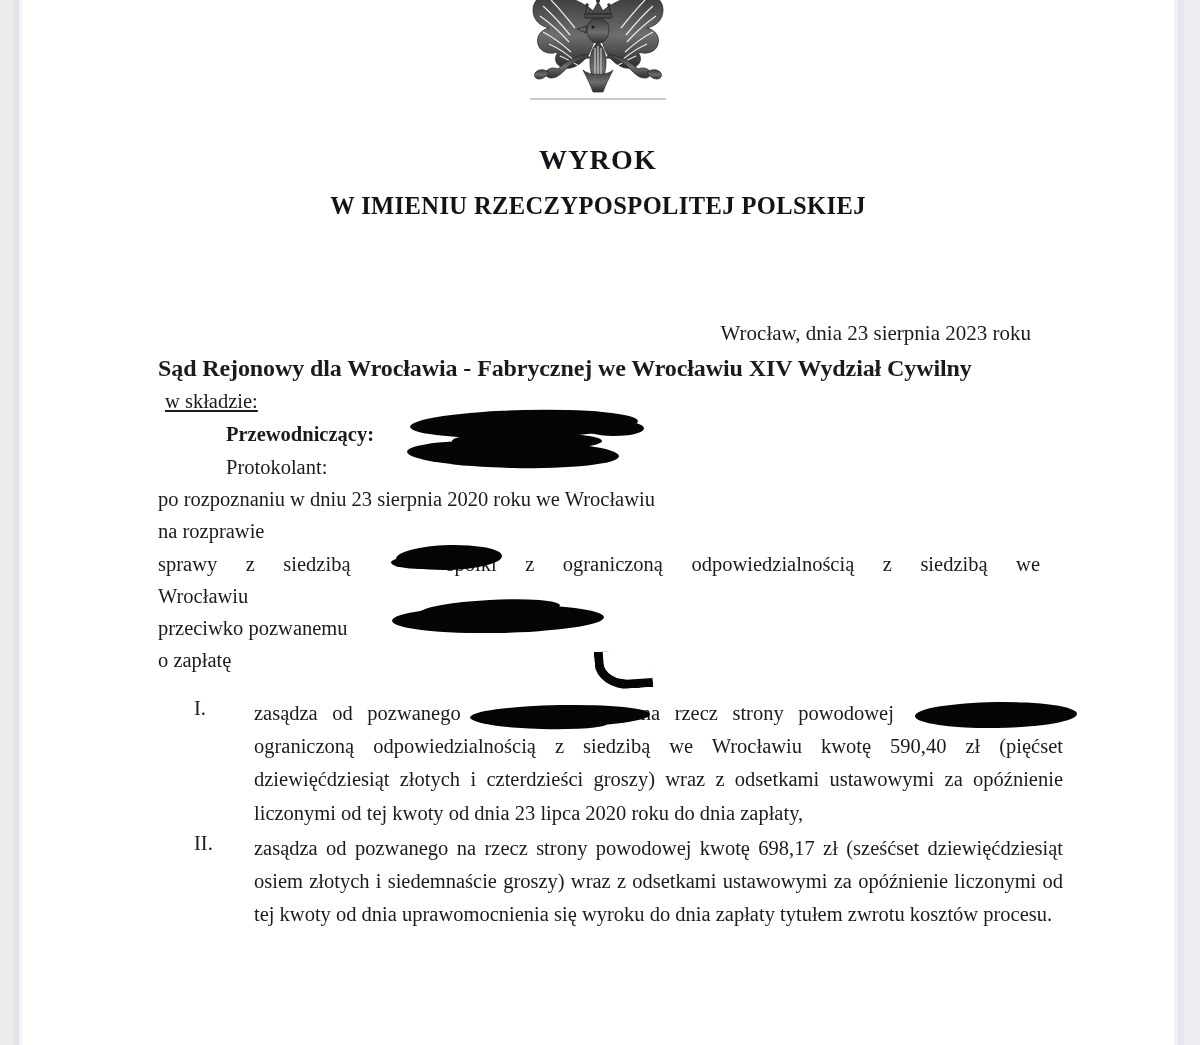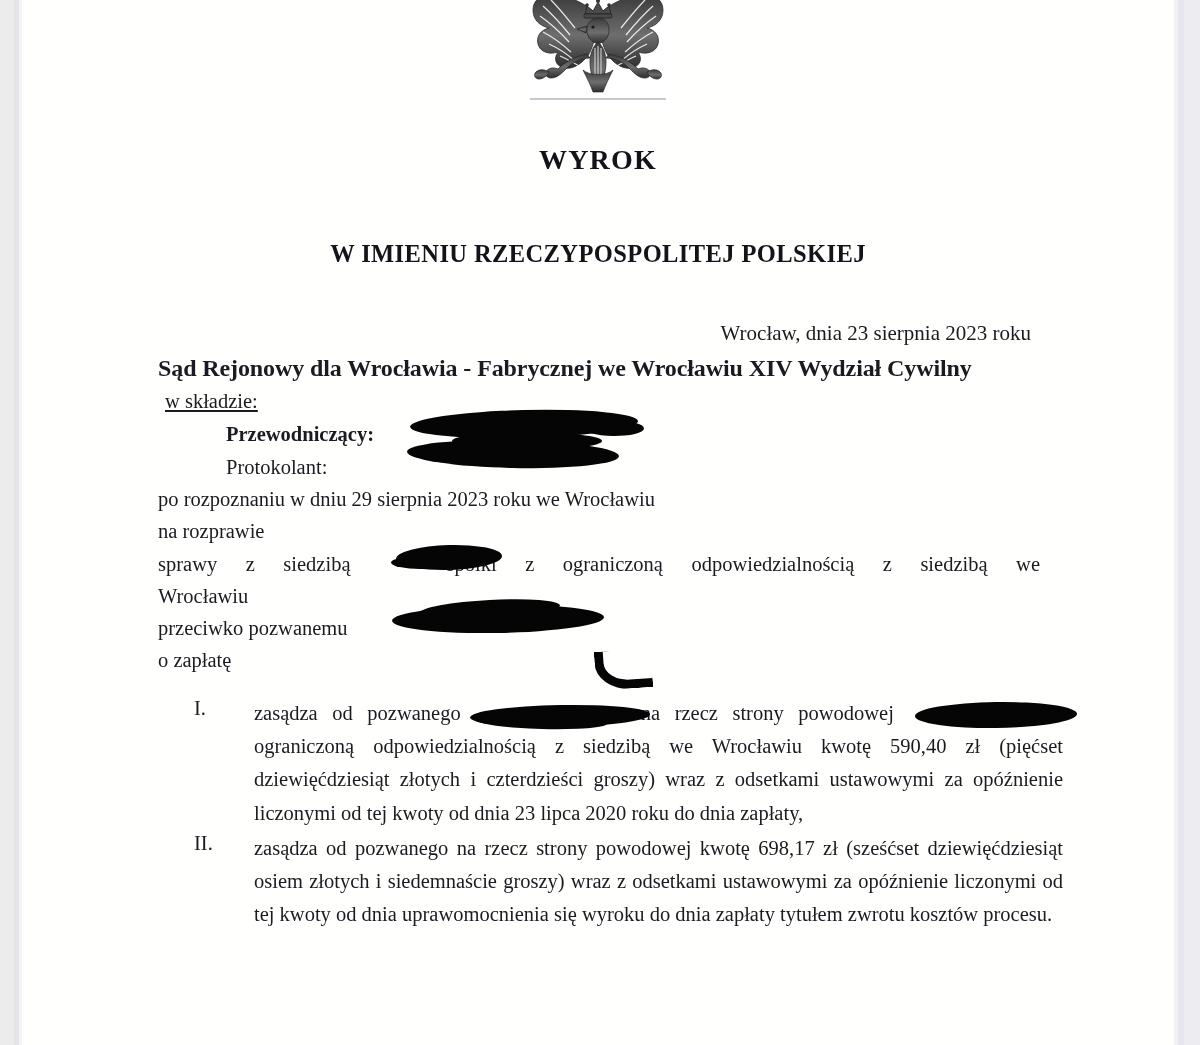--- a/index.html
+++ b/index.html
@@ -81,21 +81,20 @@
   .title-sub {
     position: absolute;
     left: 0;
     top: 192px;
     width: 1152px;
     text-align: center;
     font-weight: bold;
     font-size: 24.5px;
     letter-spacing: 0.4px;
     color: #14131a;
-    margin-top: 48px;
   }
 
   
   .dateline {
     position: absolute;
     right: 143px;
     top: 281px;
     font-size: 21px;
     color: #1b1a20;
     margin-top: 40px;
@@ -285,21 +284,21 @@
       <div class="composition">w składzie:</div>
 
       <div class="panel-row">
         <span class="panel-label-bold">Przewodniczący:</span>
       </div>
 
       <div class="panel-row">
         <span>Protokolant:</span>
       </div>
 
-      <div class="para">po rozpoznaniu w dniu 29 sierpnia 2023 roku we Wrocławiu</div>
+      <div class="para">po rozpoznaniu w dniu 23 sierpnia 2020 roku we Wrocławiu</div>
 
       <div class="para">na rozprawie</div>
 
       <div class="para-justify para-justify-full">
         <span class="nb">sprawy  z  siedzibą</span><span style="display:inline-block;width:96px"></span><span>spółki  z  ograniczoną  odpowiedzialnością  z  siedzibą  we</span>
       </div>
 
       <div class="para">Wrocławiu</div>
 
       <div class="para">przeciwko pozwanemu</div>

